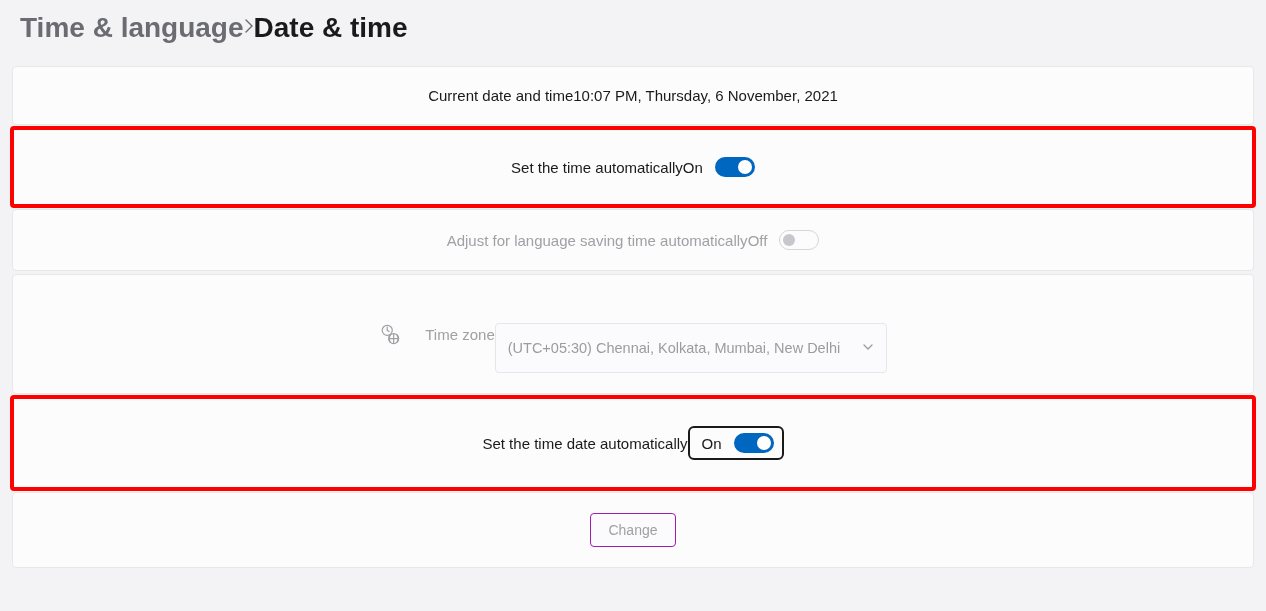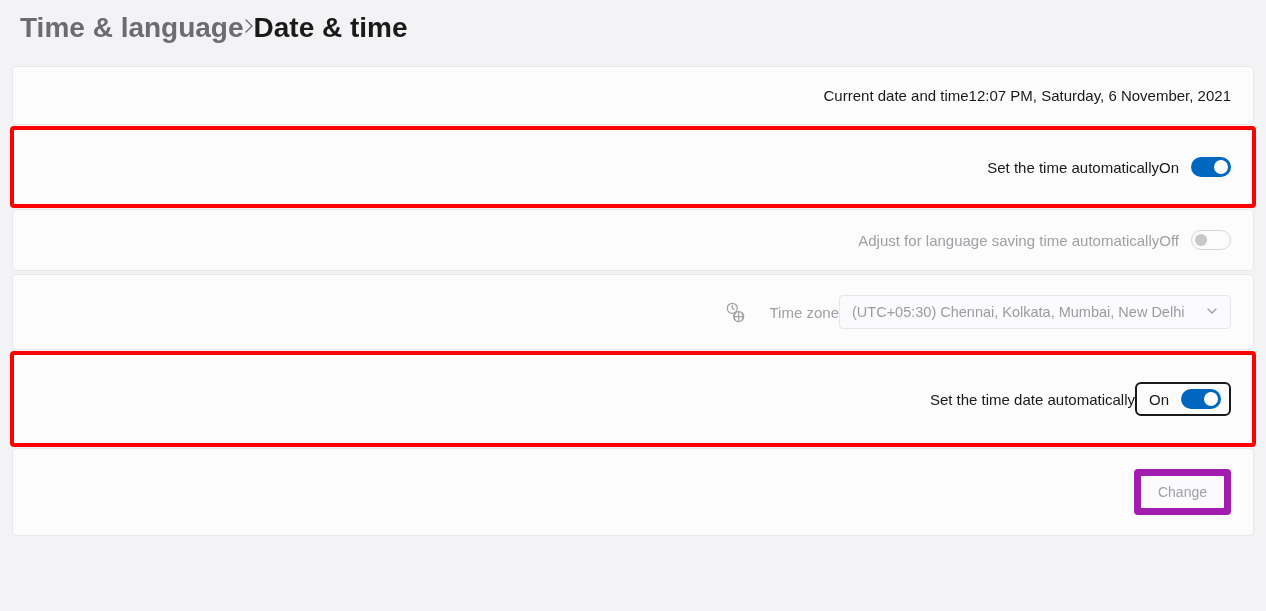--- a/index.html
+++ b/index.html
@@ -37,21 +37,21 @@
     font-weight: 600;
   }
   .card {
     background: #fcfcfd;
     border: 1px solid #e8e8ea;
     border-radius: 4px;
     padding: 20px 22px;
     margin-bottom: 3px;
     display: flex;
     align-items: center;
-    justify-content: flex-end;
+    justify-content: center;
     position: relative;
   }
   .card .left {
     display: flex;
     align-items: center;
     gap: 24px;
     font-size: 15px;
   }
   .card .right {
     display: flex;
@@ -116,45 +116,46 @@
     border: 2px solid #1a1a1a;
     border-radius: 6px;
     padding: 5px 8px 5px 12px;
     display: flex;
     align-items: center;
     gap: 12px;
   }
   
   .dropdown {
     width: 392px;
-    height: 34px;
+    height: 50px;
     border: 1px solid #e6e6e9;
     border-radius: 4px;
     background: #fbfbfd;
     display: flex;
     align-items: center;
     padding: 0 12px;
     justify-content: space-between;
     color: #9b9ba0;
     font-size: 14.5px;
     cursor: default;
     overflow: hidden;
+    margin-top: 28px;
   }
   .dropdown .sel {
     white-space: nowrap;
     overflow: hidden;
   }
   .dropdown .chev {
     color: #9b9ba0;
     flex-shrink: 0;
     margin-left: 8px;
   }
   
   .btn {
-    border: 7px solid #a21caf;
+    border: 1px solid #a21caf;
     background: #fbfbfd;
     border-radius: 4px;
     padding: 8px 17px;
     font-size: 14px;
     color: #a0a0a5;
     cursor: default;
   }
   
   .tz-icon {
     color: #a0a0a5;
@@ -174,21 +175,21 @@
         </svg>
     </span>
     <span class="current">Date &amp; time</span>
   </div>
 
   <div class="card">
     <div class="left">
       <span>Current date and time</span>
     </div>
     <div class="right">
-      <span>12:07 PM, Saturday, 6 November, 2021</span>
+      <span>10:07 PM, Thursday, 6 November, 2021</span>
     </div>
   </div>
 
   <div class="card highlight">
     <div class="left">
       <span>Set the time automatically</span>
     </div>
     <div class="right">
       <span class="toggle-label">On</span>
       <div class="toggle on"></div>

